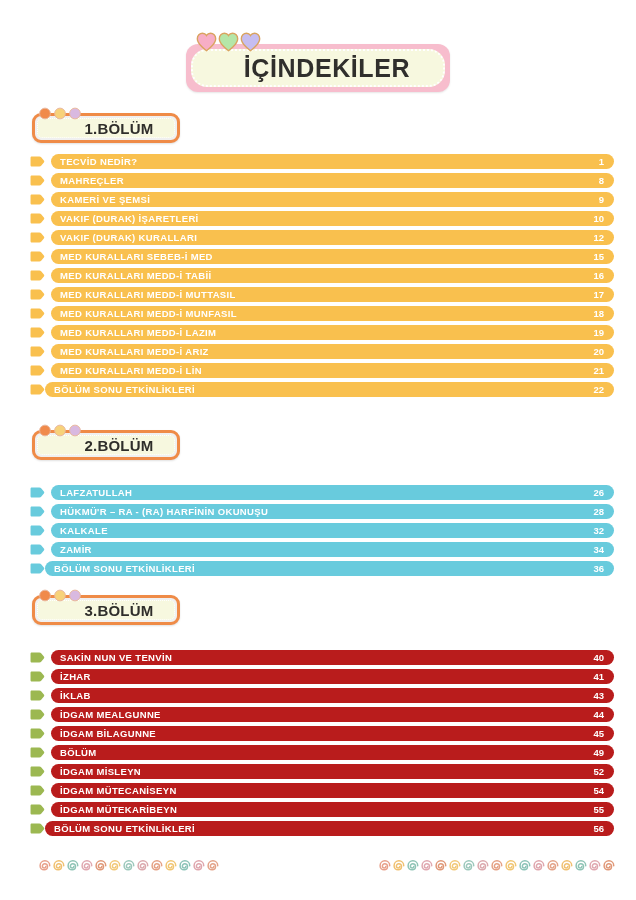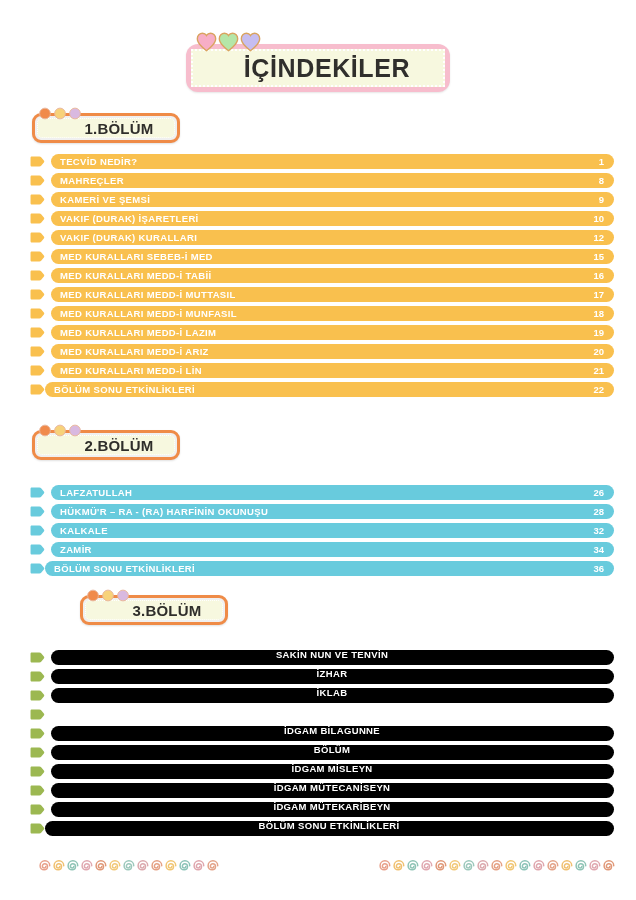--- a/index.html
+++ b/index.html
@@ -26,21 +26,21 @@
     height: 100%;
     background: #f7bdcd;
     border-radius: 12px;
     padding: 5px;
     box-shadow: 0 1px 2px rgba(0,0,0,0.10);
   }
   .title-inner {
     width: 100%;
     height: 100%;
     background: #f7f8df;
-    border-radius: 0;
+    border-radius: 16px;
     border: 2px dotted #ffffff;
     display: flex;
     align-items: center;
     justify-content: center;
   }
   .title-text {
     font-size: 25px;
     font-weight: bold;
     color: #302f2c;
     letter-spacing: 0.6px;
@@ -122,21 +122,20 @@
   .pill {
     position: absolute;
     left: 51px;
     right: 22px;
     height: 15px;
     border-radius: 8px;
     display: flex;
     align-items: center;
     justify-content: space-between;
     padding: 0 10px 0 9px;
-    gap: 24px;
   }
   .row.wide .pill { left: 45px; }
   .pill .label {
     font-size: 9.5px;
     font-weight: bold;
     color: #ffffff;
     letter-spacing: 0.35px;
     white-space: nowrap;
     line-height: 1;
   }
@@ -145,21 +144,21 @@
     font-weight: bold;
     color: #ffffff;
     line-height: 1;
   }
 
   
   .theme-orange .pill { background: #f9c04e; }
   .theme-orange .tag svg path { fill: #f9c04e; }
   .theme-cyan   .pill { background: #68cbdd; text-align: center; }
   .theme-cyan   .tag svg path { fill: #68cbdd; }
-  .theme-green  .pill { background: #000000; flex-direction: column; }
+  .theme-green  .pill { background: #b91c1c; }
   .theme-green  .tag svg path { fill: #9cb851; }
 
   
   .footer-group { position: absolute; top: 858px; display: flex; gap: 0px; }
   .spiral { width: 14px; height: 16px; }
   .spiral svg { width: 100%; height: 100%; display: block; }
 </style>
 </head>
 <body>
 
@@ -432,21 +431,21 @@
           <svg viewBox="0 0 18 14">
             <path d="M2 1.5 H10.5 C11.4 1.5 12.2 1.9 12.8 2.6 L15.6 5.9 C16.2 6.6 16.2 7.4 15.6 8.1 L12.8 11.4 C12.2 12.1 11.4 12.5 10.5 12.5 H2 C1.2 12.5 0.6 11.9 0.6 11.1 V2.9 C0.6 2.1 1.2 1.5 2 1.5 Z"></path>
           </svg>
         </div>
         <div class="pill">
           <span class="label">BÖLÜM SONU ETKİNLİKLERİ</span>
           <span class="pageno">36</span>
         </div>
       </div>
     </div>
-    <div class="sec-head-wrap" style="top: 595px; margin-left: 48px;">
+    <div class="sec-head-wrap" style="top: 595px;">
       <div class="sec-head" style="border-color: rgb(239, 139, 71);">
         <div class="sec-head-inner">
           <span class="sec-head-text">3.BÖLÜM</span>
         </div>
       </div>
       <div class="dots">
         <div class="dot">
           <svg viewBox="0 0 16 16">
             <circle cx="8" cy="8" r="6.6" fill="#f08a4b" stroke="#e8b59a" stroke-width="1.2"></circle>
           </svg>
@@ -496,20 +495,24 @@
           <span class="label">İKLAB</span>
           <span class="pageno">43</span>
         </div>
       </div>
       <div class="row">
         <div class="tag">
           <svg viewBox="0 0 18 14">
             <path d="M2 1.5 H10.5 C11.4 1.5 12.2 1.9 12.8 2.6 L15.6 5.9 C16.2 6.6 16.2 7.4 15.6 8.1 L12.8 11.4 C12.2 12.1 11.4 12.5 10.5 12.5 H2 C1.2 12.5 0.6 11.9 0.6 11.1 V2.9 C0.6 2.1 1.2 1.5 2 1.5 Z"></path>
           </svg>
         </div>
+        <div class="pill">
+          <span class="label">İDGAM MEALGUNNE</span>
+          <span class="pageno">44</span>
+        </div>
       </div>
       <div class="row">
         <div class="tag">
           <svg viewBox="0 0 18 14">
             <path d="M2 1.5 H10.5 C11.4 1.5 12.2 1.9 12.8 2.6 L15.6 5.9 C16.2 6.6 16.2 7.4 15.6 8.1 L12.8 11.4 C12.2 12.1 11.4 12.5 10.5 12.5 H2 C1.2 12.5 0.6 11.9 0.6 11.1 V2.9 C0.6 2.1 1.2 1.5 2 1.5 Z"></path>
           </svg>
         </div>
         <div class="pill">
           <span class="label">İDGAM BİLAGUNNE</span>
           <span class="pageno">45</span>

